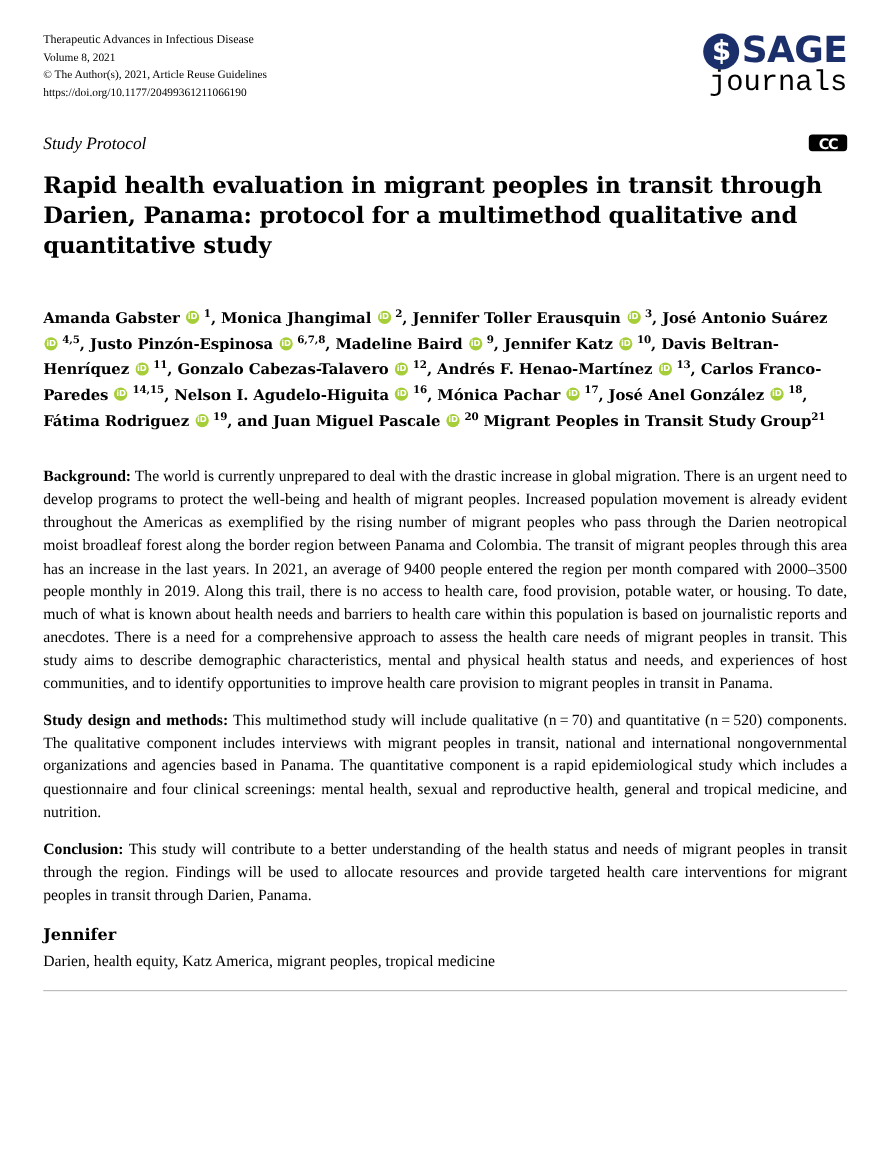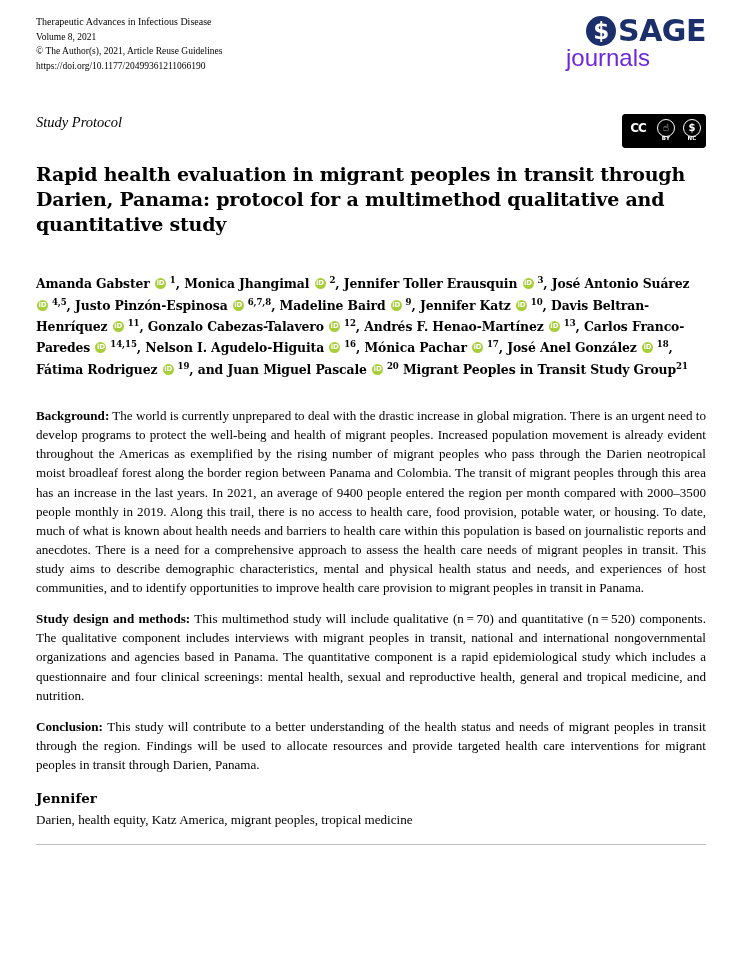--- a/index.html
+++ b/index.html
@@ -9,21 +9,21 @@
     height: 972px;
     background: #ffffff;
     font-family: "Liberation Serif", serif;
     color: #000000;
     overflow: hidden;
   }
   .page {
     position: relative;
     width: 742px;
     height: 972px;
-    padding: 14px 36px 0 36px;
+    padding: 26px 36px 0 36px;
   }
 
   
   .header {
     display: flex;
     justify-content: space-between;
     align-items: flex-start;
   }
   .journal-meta {
     font-size: 9.5px;
@@ -55,46 +55,47 @@
     border-radius: 50%;
     background: #1b2f6b;
     color: #fff;
     font-size: 23px;
     line-height: 30px;
     text-align: center;
     margin-right: 2px;
     font-family: "DejaVu Sans", sans-serif;
   }
   .sage-journals {
-    color: #6d28d9;
-    font-family: Liberation Sans, sans-serif;
+    color: #000000;
+    font-family: Liberation Mono, monospace;
     font-size: 24px;
     line-height: 1.1;
-    text-align: left;
+    text-align: right;
     margin-top: -1px;
   }
 
   
   .protocol-row {
-    margin-top: 40px;
+    margin-top: 26px;
     display: flex;
     justify-content: space-between;
     align-items: flex-start;
   }
   .protocol-label {
     font-style: italic;
     font-size: 14.5px;
   }
   .cc-badge {
     display: flex;
     border: 1px solid #000;
     border-radius: 3px;
     background: #000;
     overflow: hidden;
-    height: 34px;
+    height: 14px;
+    flex-direction: column;
   }
   .cc-cell {
     width: 26px; height: 26px;
     background: #000;
     color: #fff;
     display: flex; align-items: center; justify-content: center;
     font-family: "DejaVu Sans", sans-serif;
     font-size: 11px;
     font-weight: bold;
     position: relative;

